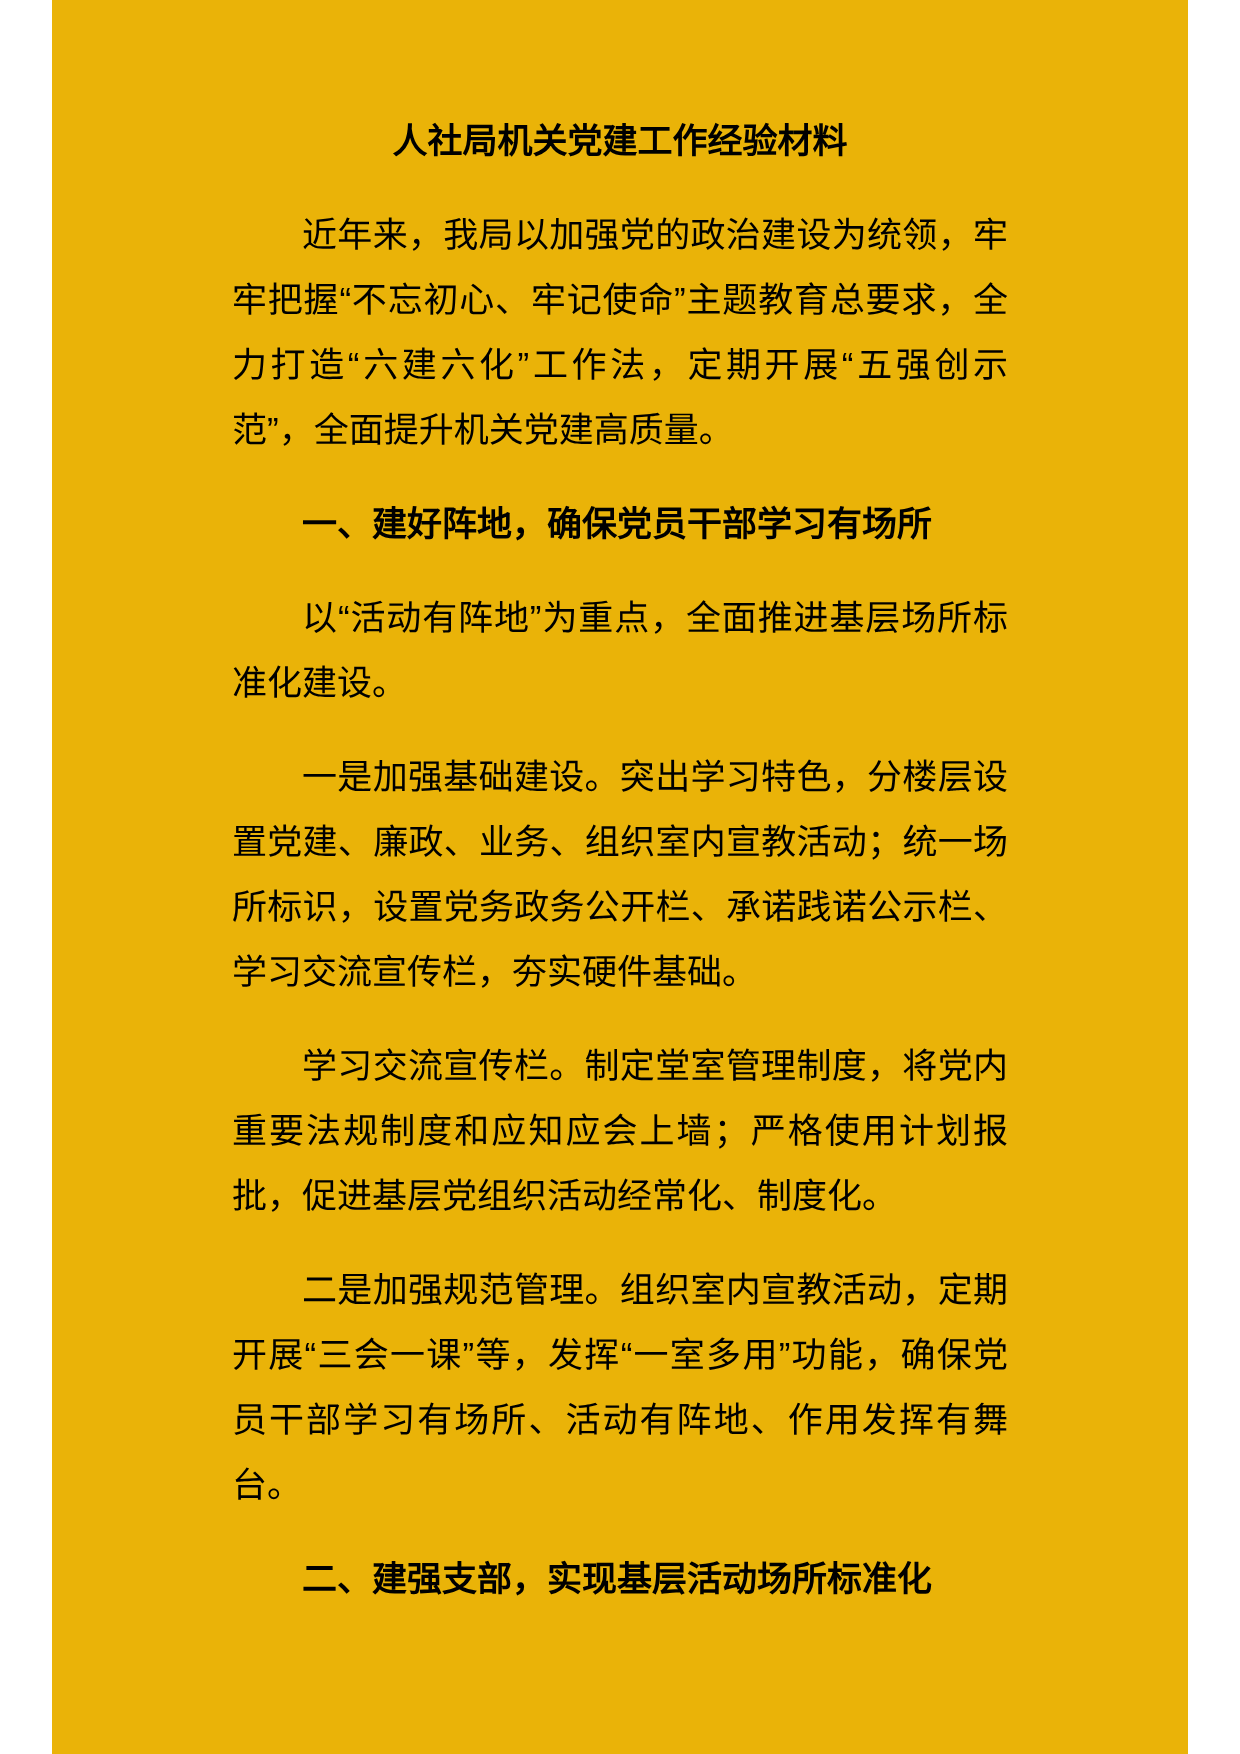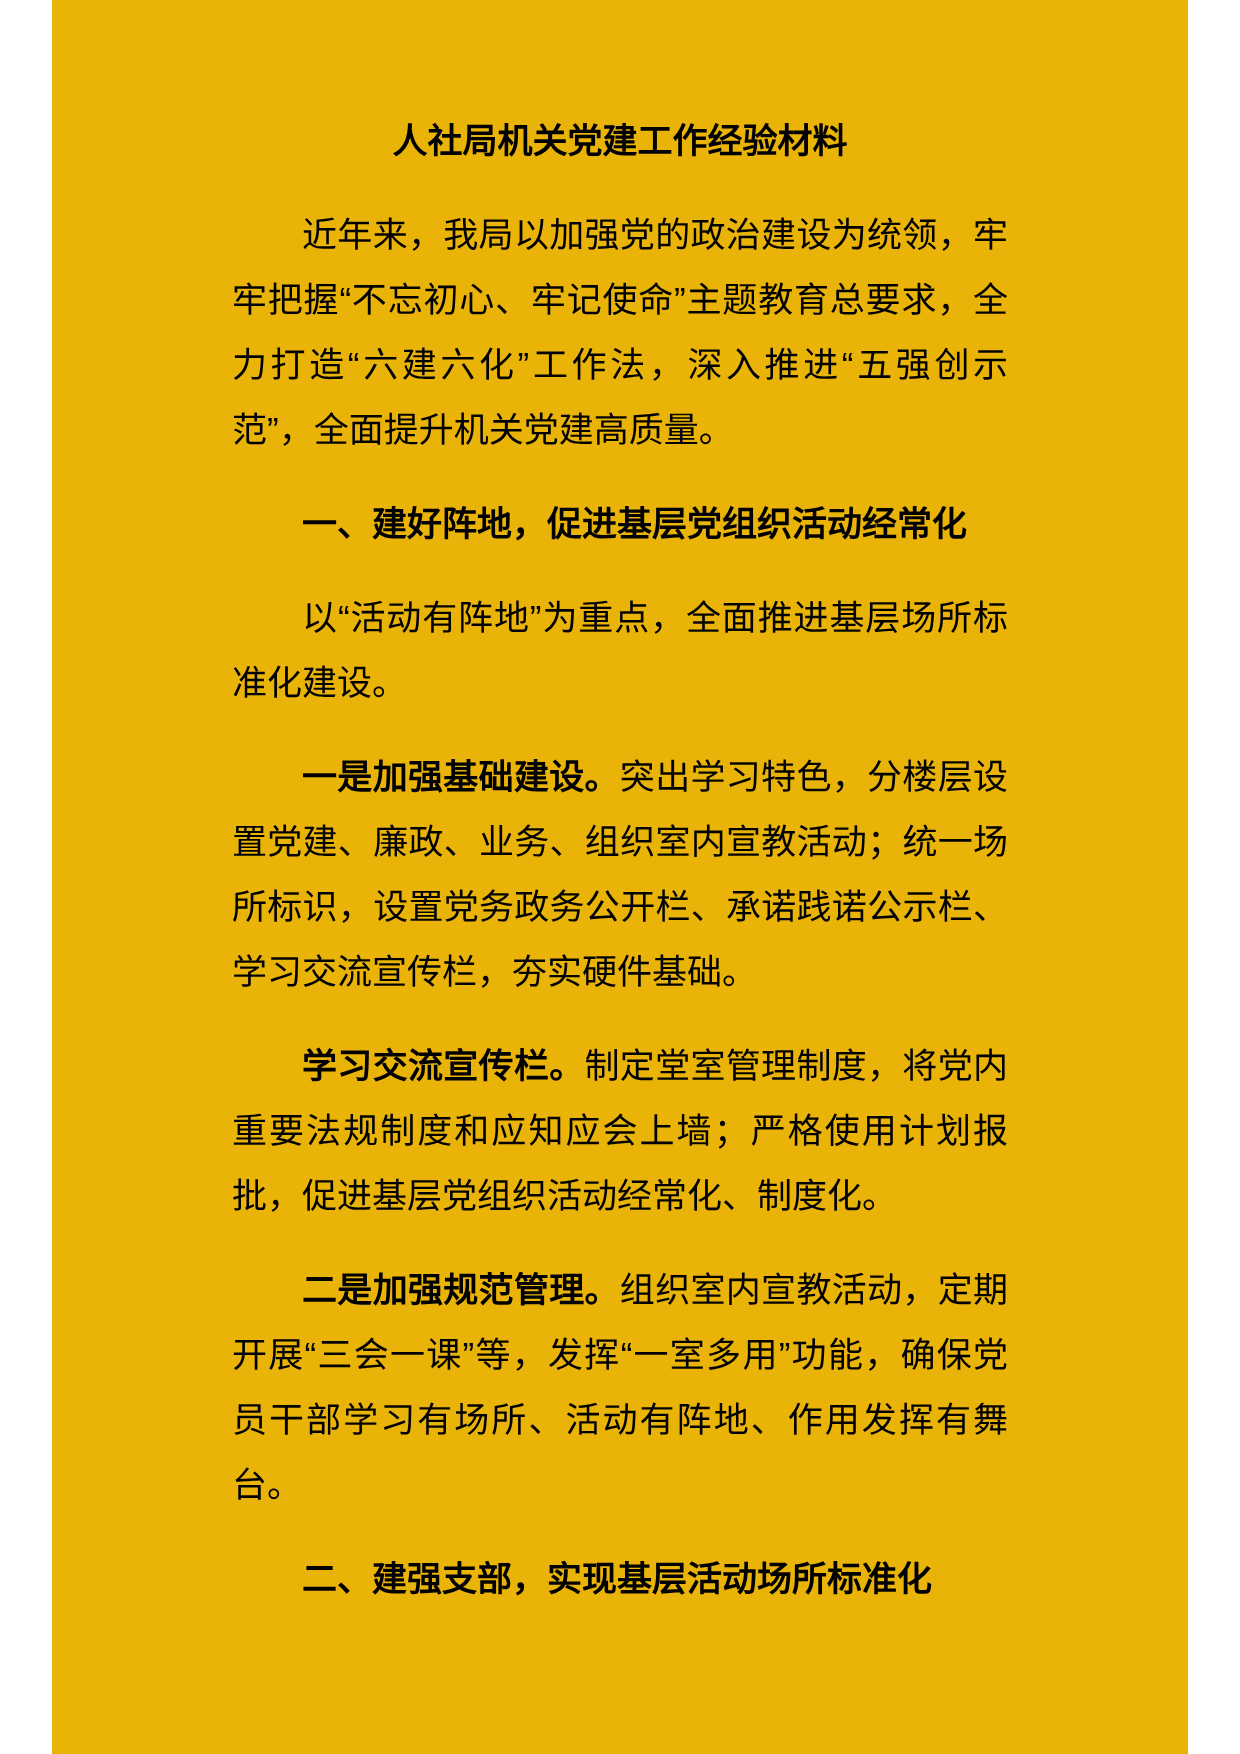--- a/index.html
+++ b/index.html
@@ -35,33 +35,33 @@
     font-weight: 400;
   }
   .heading {
     margin: 0 0 29px 0;
     font-size: 35px;
     font-weight: 700;
     text-indent: 2em;
     text-align: left;
   }
   .lead-bold {
-    font-weight: 700;
+    font-weight: 400;
   }
 </style>
 </head>
 <body>
 
 <div class="page">
 
   <h1 class="title">人社局机关党建工作经验材料</h1>
 
-  <p class="para">近年来，我局以加强党的政治建设为统领，牢牢把握“不忘初心、牢记使命”主题教育总要求，全力打造“六建六化”工作法，深入推进“五强创示范”，全面提升机关党建高质量。</p>
+  <p class="para">近年来，我局以加强党的政治建设为统领，牢牢把握“不忘初心、牢记使命”主题教育总要求，全力打造“六建六化”工作法，定期开展“五强创示范”，全面提升机关党建高质量。</p>
 
-  <h2 class="heading">一、建好阵地，促进基层党组织活动经常化</h2>
+  <h2 class="heading">一、建好阵地，确保党员干部学习有场所</h2>
 
   <p class="para">以“活动有阵地”为重点，全面推进基层场所标准化建设。</p>
 
   <p class="para"><span class="lead-bold">一是加强基础建设。</span><span>突出学习特色，分楼层设置党建、廉政、业务、组织室内宣教活动；统一场所标识，设置党务政务公开栏、承诺践诺公示栏、学习交流宣传栏，夯实硬件基础。</span></p>
 
   <p class="para"><span class="lead-bold">学习交流宣传栏。</span><span>制定堂室管理制度，将党内重要法规制度和应知应会上墙；严格使用计划报批，促进基层党组织活动经常化、制度化。</span></p>
 
   <p class="para"><span class="lead-bold">二是加强规范管理。</span><span>组织室内宣教活动，定期开展“三会一课”等，发挥“一室多用”功能，确保党员干部学习有场所、活动有阵地、作用发挥有舞台。</span></p>
 
   <h2 class="heading">二、建强支部，实现基层活动场所标准化</h2>

